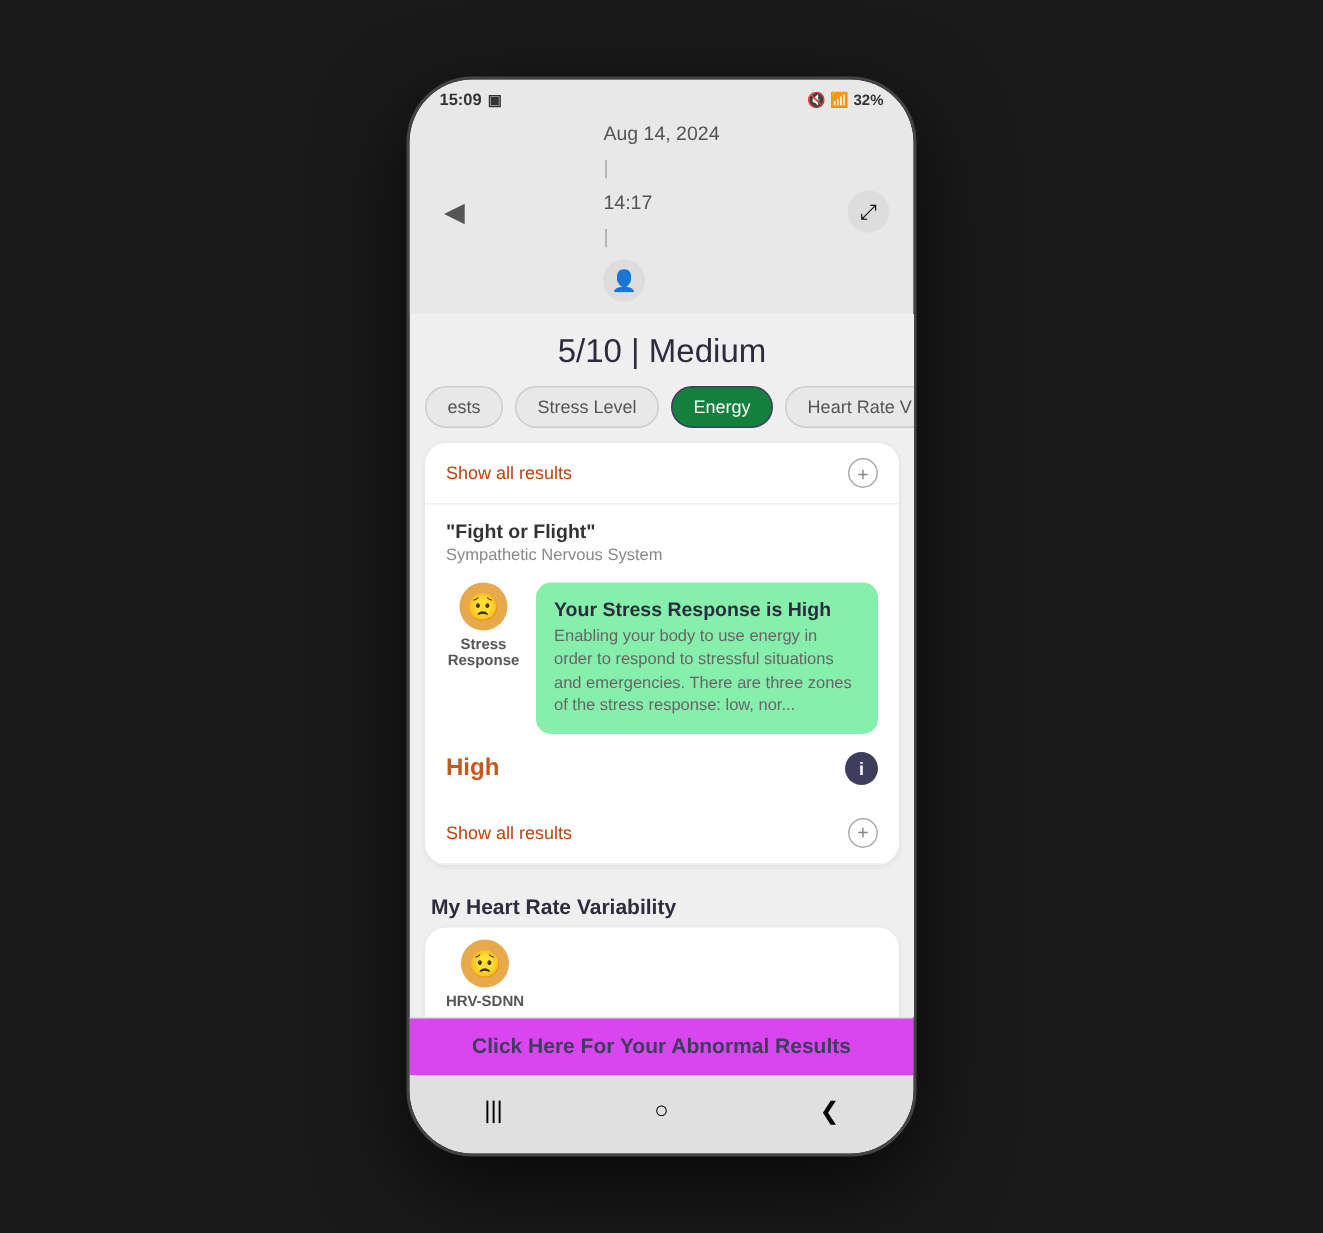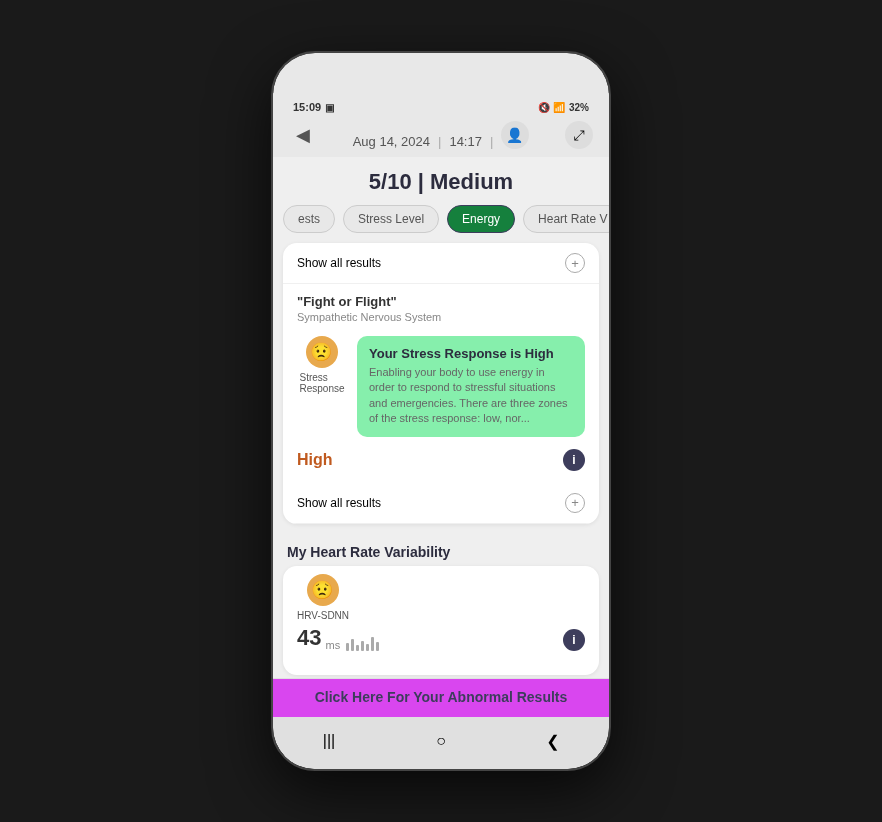--- a/index.html
+++ b/index.html
@@ -37,40 +37,40 @@
     .status-bar {
       background: #e8e8e8;
       display: flex;
       justify-content: space-between;
       align-items: center;
       padding: 8px 20px 4px;
       font-size: 11px;
       font-weight: 600;
       color: #333;
       flex-shrink: 0;
-      margin-top: 40px;
     }
     .status-left { display: flex; align-items: center; gap: 4px; }
     .status-right { display: flex; align-items: center; gap: 3px; font-size: 10px; }
 
     
     .nav-bar {
       background: #e8e8e8;
       display: flex;
       align-items: center;
       justify-content: space-between;
       padding: 4px 16px 8px;
       flex-shrink: 0;
     }
     .nav-date-time {
       display: flex;
-      align-items: flex-end;
+      align-items: flex-start;
       gap: 8px;
       font-size: 13px;
       color: #555;
+      flex-direction: column;
     }
     .nav-divider { color: #aaa; }
     .nav-icon {
       width: 28px;
       height: 28px;
       border-radius: 50%;
       background: #ddd;
       display: flex;
       align-items: center;
       justify-content: center;
@@ -93,21 +93,21 @@
       flex: 1;
       overflow-y: auto;
       background: #efefef;
       padding-bottom: 4px;
     }
     .main-content::-webkit-scrollbar { display: none; }
 
     .score-title {
       text-align: center;
       font-size: 22px;
-      font-weight: 700;
+      font-weight: 400;
       color: #2c2c3e;
       padding: 12px 16px 10px;
       background: #efefef;
     }
 
     
     .tab-bar {
       display: flex;
       gap: 8px;
       padding: 0 10px 10px;
@@ -144,21 +144,21 @@
 
     .show-all-row {
       display: flex;
       justify-content: space-between;
       align-items: center;
       padding: 10px 14px;
       border-bottom: 1px solid #f0f0f0;
     }
     .show-all-text {
       font-size: 12px;
-      color: #000000;
+      color: #c2410c;
     }
     .show-all-icon {
       width: 20px;
       height: 20px;
       border-radius: 50%;
       border: 1.5px solid #aaa;
       display: flex;
       align-items: center;
       justify-content: center;
       font-size: 13px;
@@ -196,22 +196,22 @@
       border-radius: 50%;
       background: #e8a94d;
       display: flex;
       align-items: center;
       justify-content: center;
       font-size: 18px;
     }
     .metric-label {
       font-size: 10px;
       color: #555;
-      text-align: left;
-      font-weight: 400;
+      text-align: center;
+      font-weight: 700;
     }
     .metric-value-large {
       font-size: 22px;
       font-weight: 700;
       color: #333;
     }
     .metric-unit {
       font-size: 11px;
       color: #888;
       font-weight: 400;

